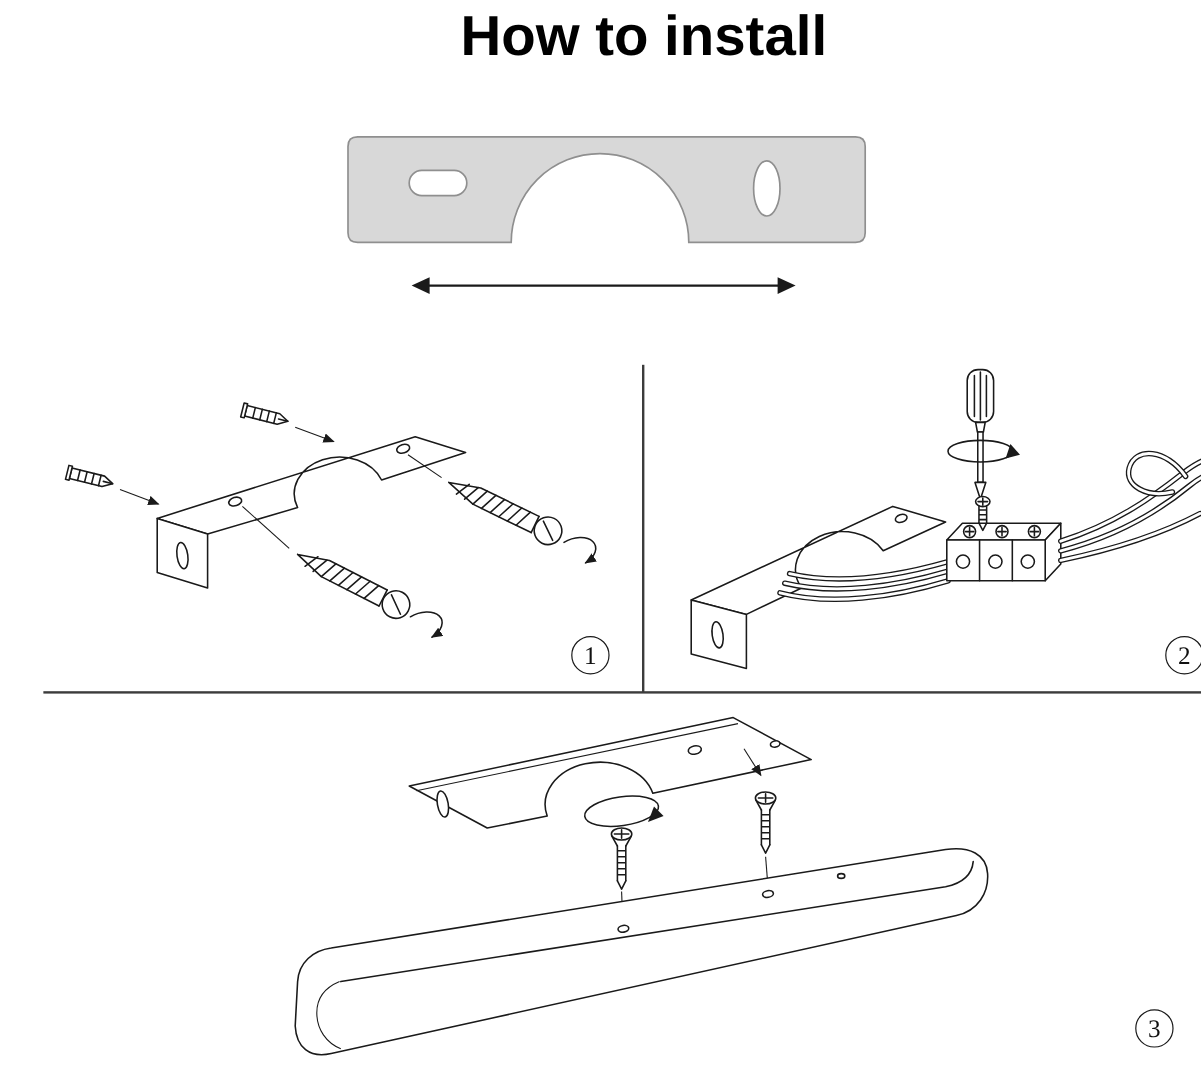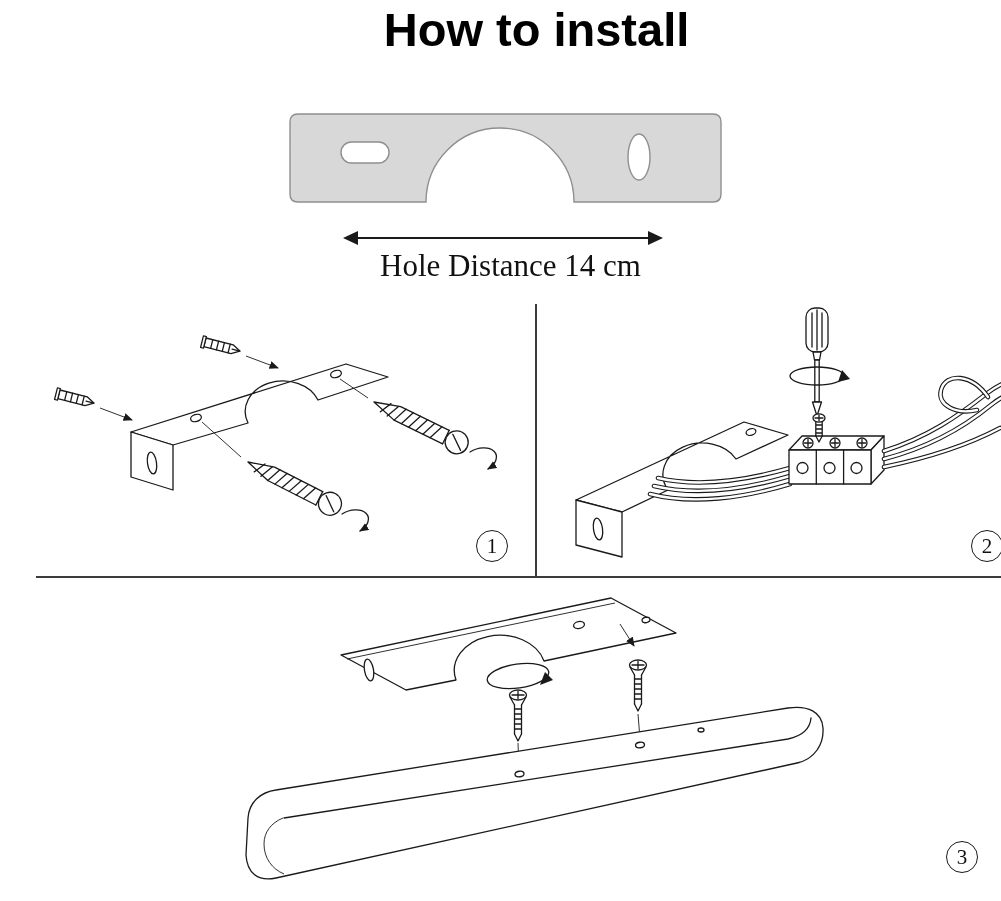--- a/index.html
+++ b/index.html
@@ -37,21 +37,20 @@
     <rect class="plate-line" x="53" y="30" width="48" height="21" rx="10.5" fill="#ffffff"></rect>
     <ellipse class="plate-line" cx="351" cy="45" rx="11" ry="23" fill="#ffffff"></ellipse>
   </svg>
 
   <svg class="panel" style="left:306px;top:228px;" width="322" height="20" viewBox="0 0 322 20">
     <line x1="13" y1="10" x2="309" y2="10" stroke="#1a1a1a" stroke-width="2"></line>
     <polygon points="1,10 16,3 16,17" fill="#1a1a1a"></polygon>
     <polygon points="321,10 306,3 306,17" fill="#1a1a1a"></polygon>
   </svg>
 
-  <div class="hole-label">Hole Distance 14 cm</div>
 
   <div class="divider v-div"></div>
   <div class="divider h-div"></div>
 
   <svg class="panel" style="left:0px;top:302px;" width="500" height="274" viewBox="0 0 500 274">
     <defs>
       <marker id="ah1" markerWidth="12" markerHeight="10" refX="8.5" refY="4" orient="auto" markerUnits="userSpaceOnUse">
         <path d="M0,0 L9.5,4 L0,8 Z" fill="#1a1a1a"></path>
       </marker>
       <g id="wood-screw">

